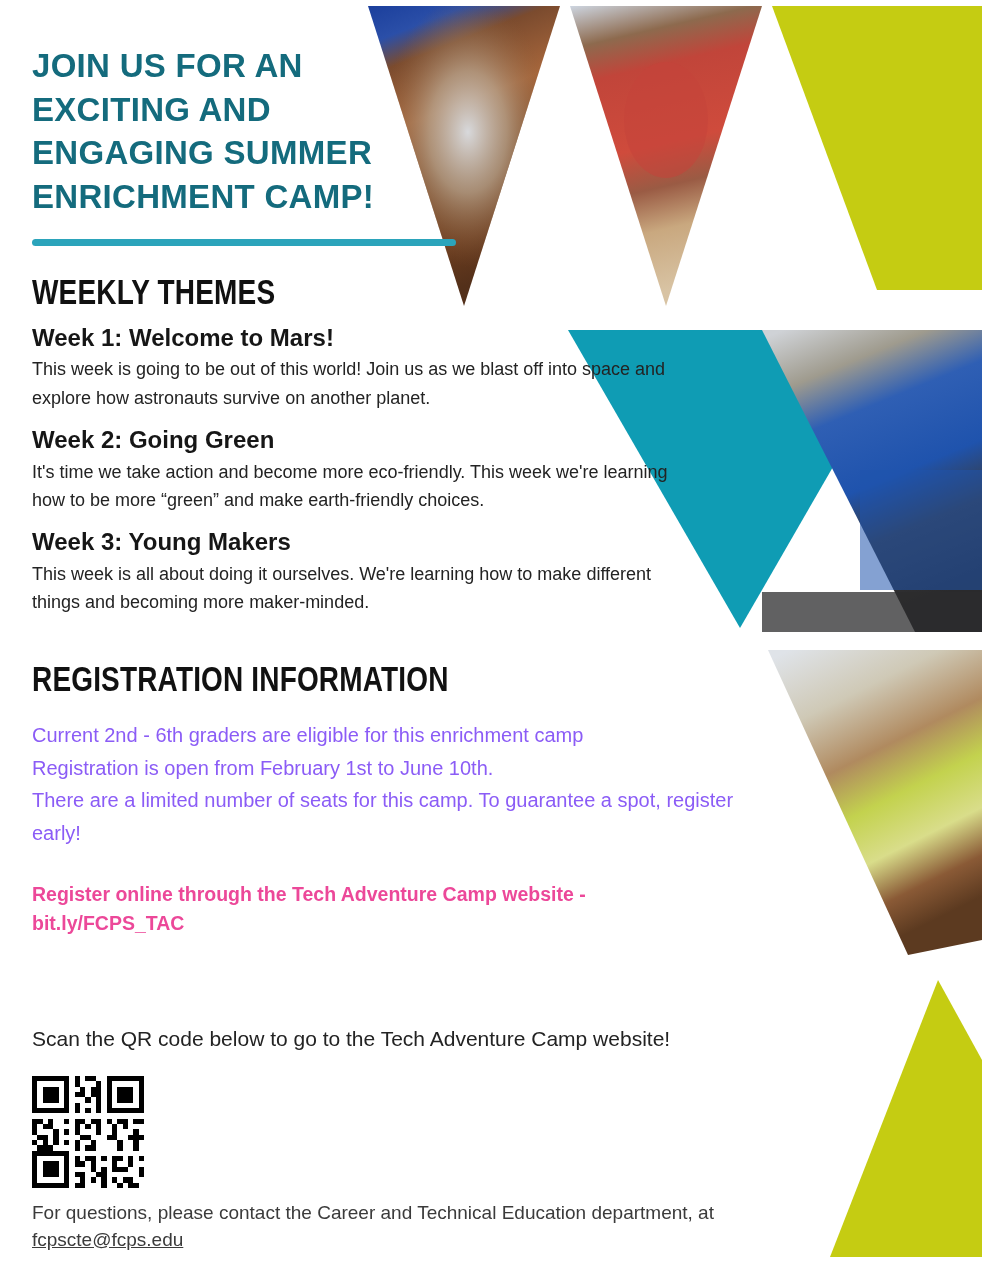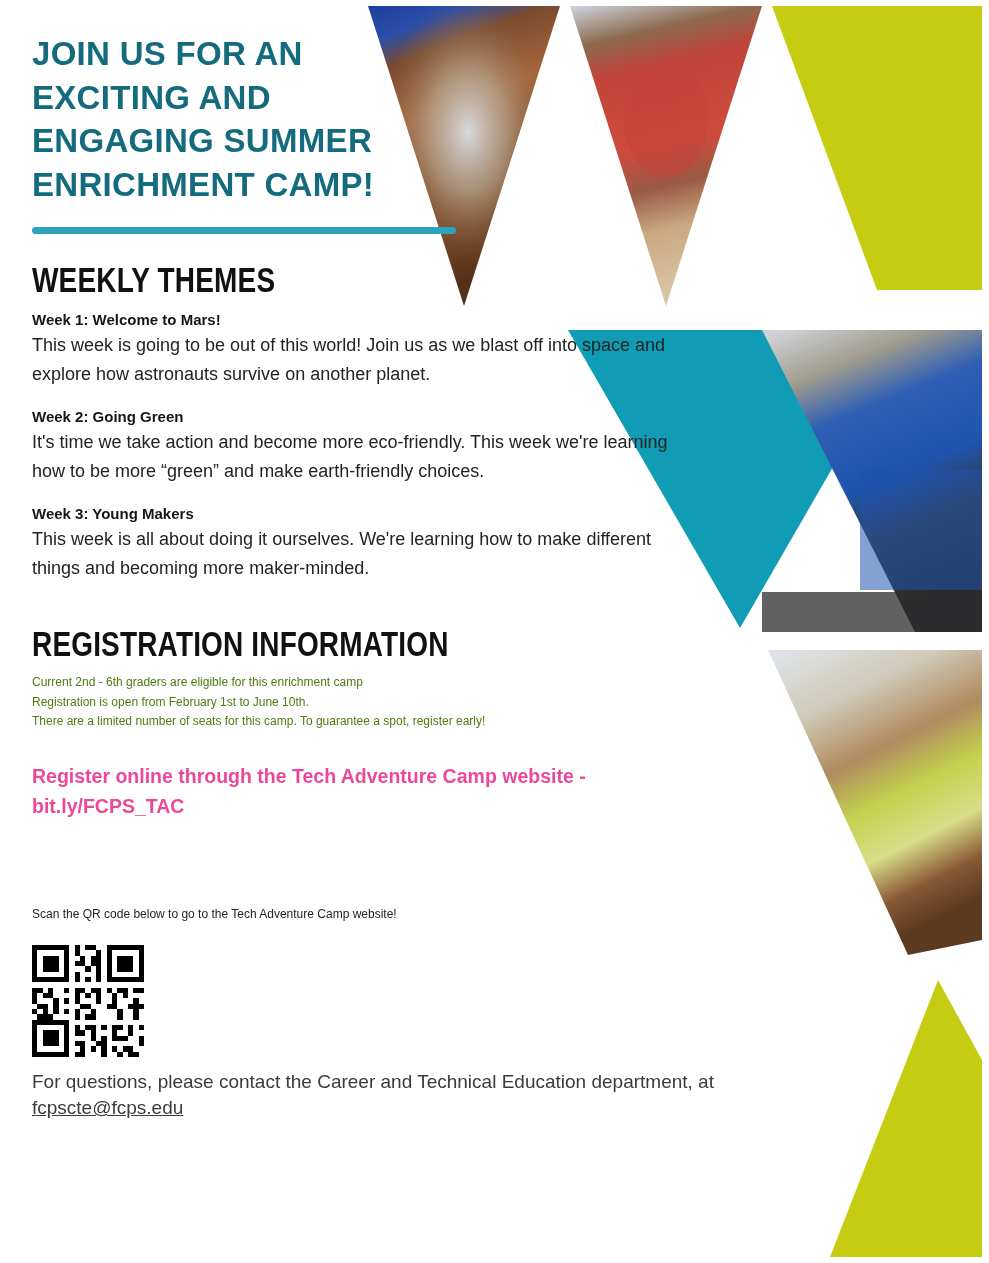--- a/index.html
+++ b/index.html
@@ -26,21 +26,21 @@
     width: 989px; height: 1263px;
     pointer-events: none;
   }
   .collage svg { display: block; }
 
   
   .content {
     position: absolute;
     top: 0; left: 0;
     width: 760px;
-    padding: 32px 0 0 32px;
+    padding: 44px 0 0 32px;
   }
 
   .headline {
     color: #146b7d;
     font-family: "Liberation Sans", sans-serif;
     font-weight: bold;
     font-size: 33px;
     line-height: 1.32;
     letter-spacing: 0.3px;
     width: 420px;
@@ -63,55 +63,55 @@
     line-height: 1.05;
     letter-spacing: 0.2px;
     color: #111111;
     transform: scaleX(0.80);
     transform-origin: left center;
     white-space: nowrap;
   }
   .section-title.reg { margin-top: 44px; }
 
   .week { margin-top: 11px; width: 640px; }
-  .week + .week { margin-top: 19px; }
+  .week + .week { margin-top: 12px; }
 
   .week-head {
-    font-size: 15px;
+    font-size: 24px;
     font-weight: bold;
     color: #161616;
     line-height: 1.35;
   }
   .week-body {
     font-size: 18px;
     color: #232323;
     line-height: 1.58;
     margin-top: 1px;
   }
 
   .reg-lines {
-    margin-top: 10px;
+    margin-top: 22px;
     width: 720px;
-    font-size: 12px;
-    color: #4d7c0f;
+    font-size: 20px;
+    color: #8b5cf6;
     line-height: 1.62;
   }
 
   .reg-cta {
     margin-top: 31px;
     width: 680px;
     font-size: 19.5px;
     font-weight: bold;
     color: #ec4899;
     line-height: 1.5;
   }
 
   .scan-line {
     margin-top: 84px;
-    font-size: 12px;
+    font-size: 21px;
     color: #232323;
     line-height: 1.5;
   }
 
   
   .qr-wrap {
     margin-top: 22px;
     width: 112px;
     height: 112px;
     background: #ffffff;

